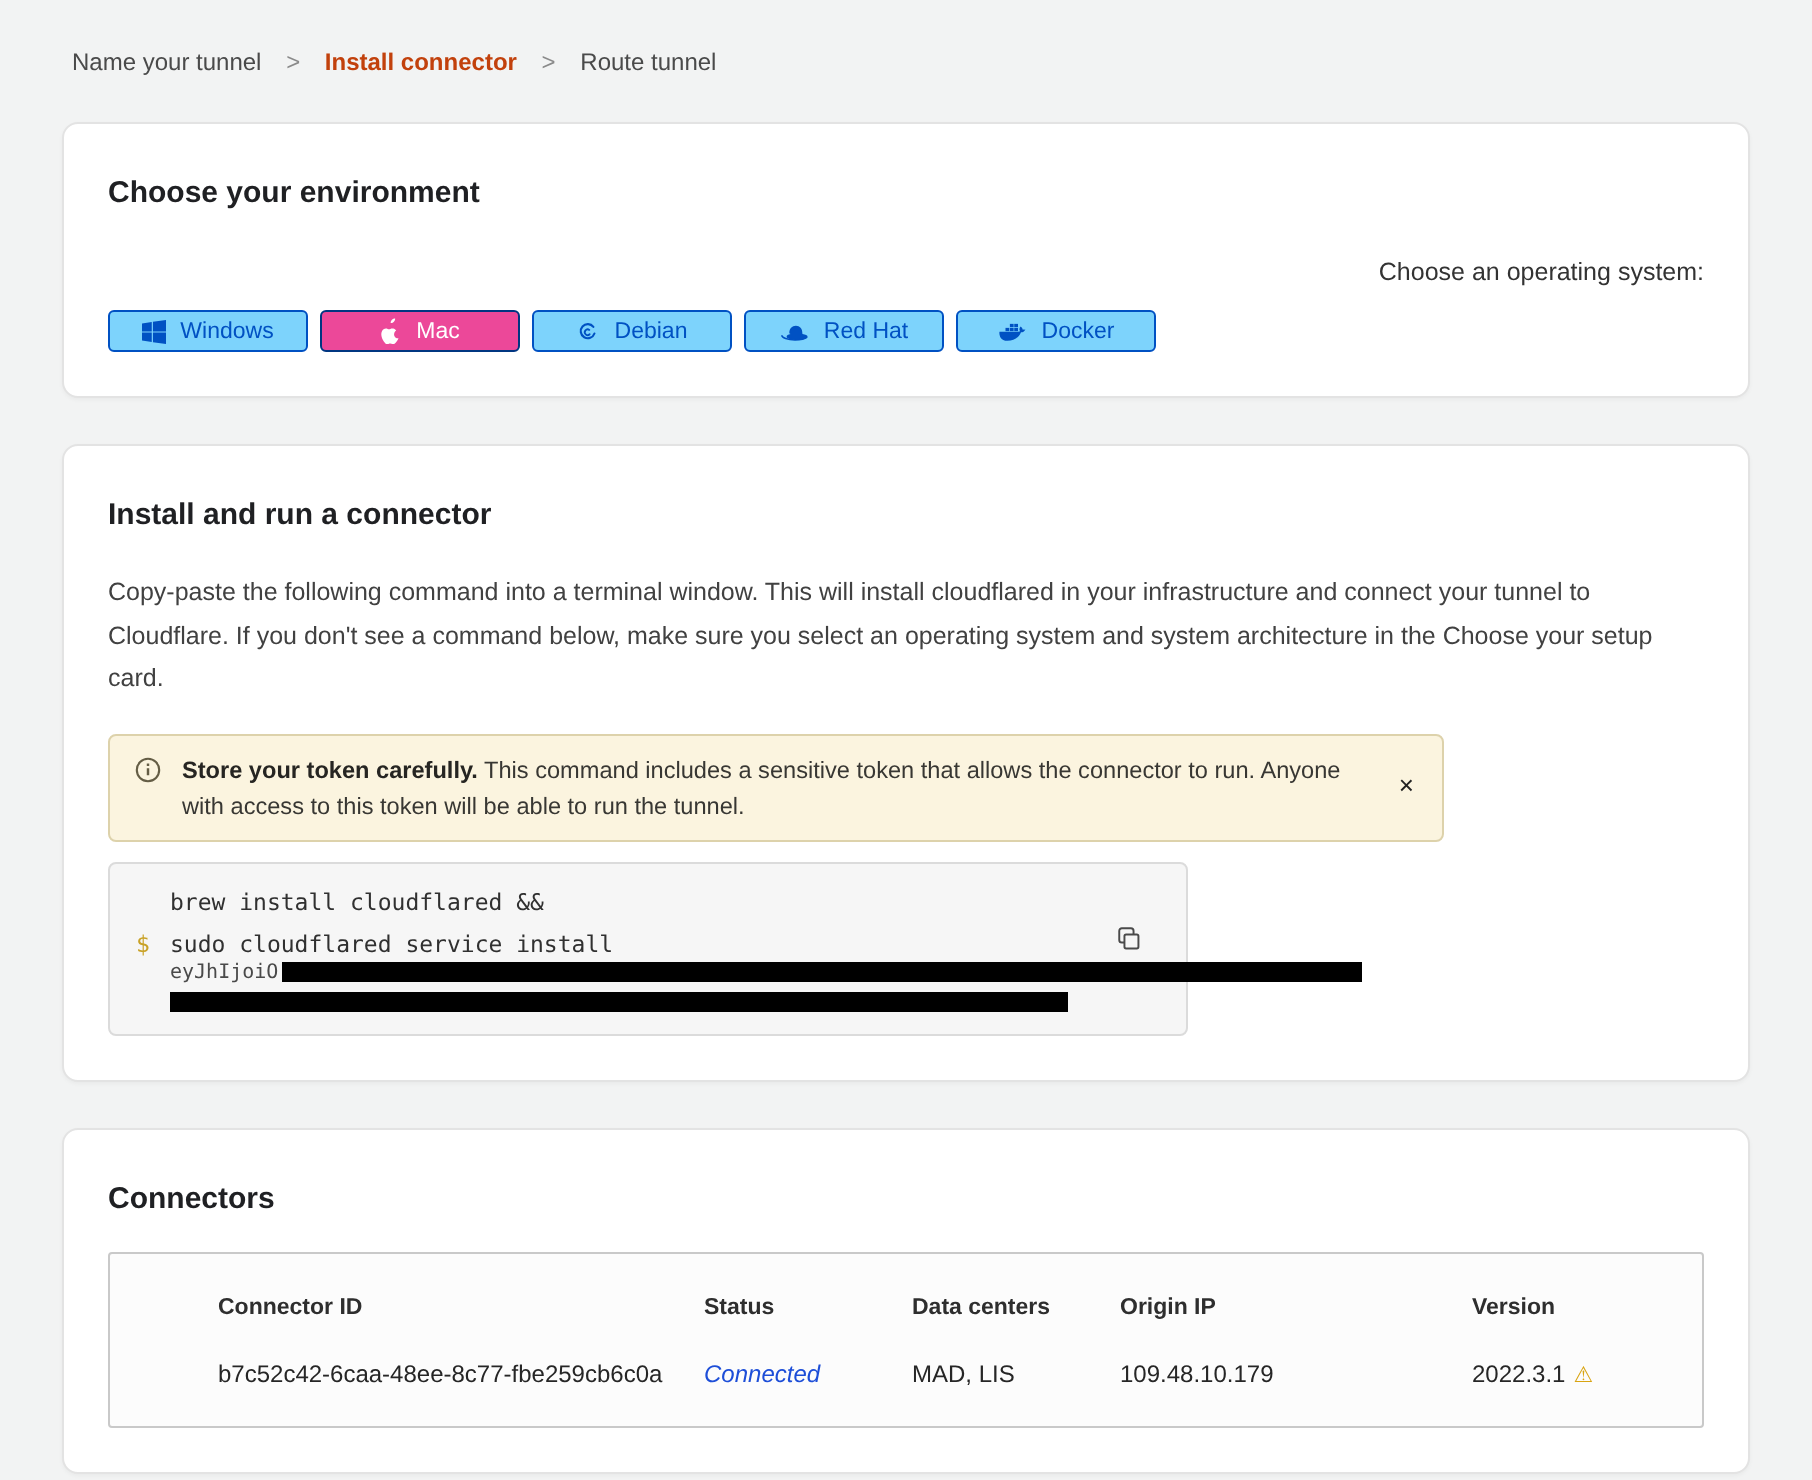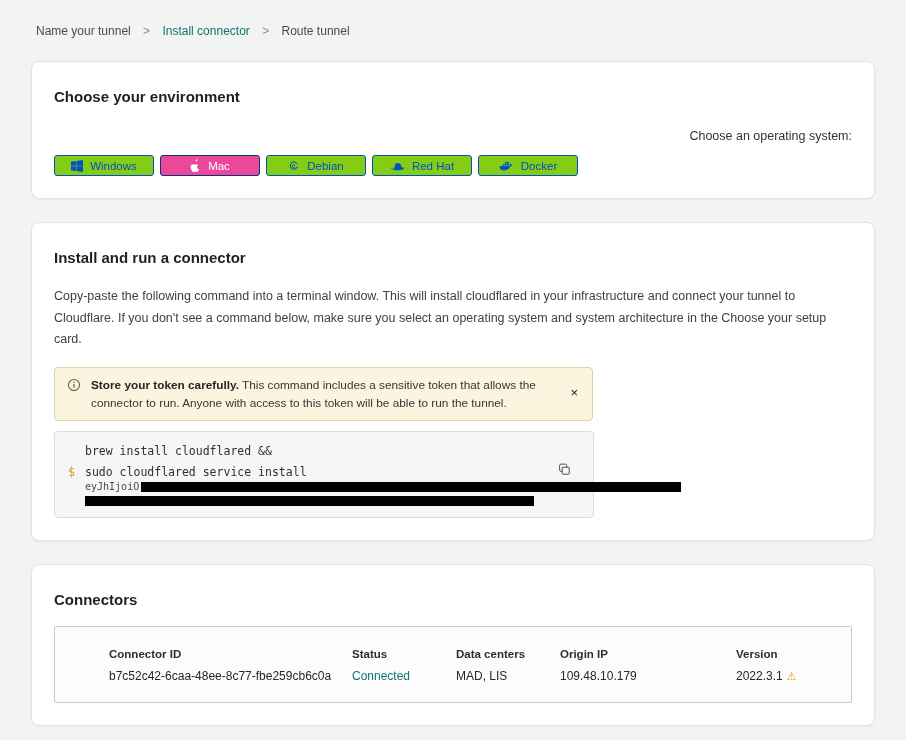--- a/index.html
+++ b/index.html
@@ -5,46 +5,46 @@
   html,body{margin:0;padding:0;}
   body{
     width:906px;height:740px;
     background:#f2f3f3;
     font-family:"Liberation Sans","DejaVu Sans",sans-serif;
     color:#222;
     overflow:hidden;
   }
   .breadcrumb{padding:24px 36px 0;font-size:12px;color:#4a4a4a;}
   .bc-item{cursor:pointer;}
-  .bc-item.active{font-weight:normal;color:#0f766e;}
+  .bc-item.active{font-weight:bold;color:#c2410c;}
   .bc-sep{margin:0 9px;color:#8a8a8a;}
   .card{
     background:#fff;
     border:1px solid #e3e3e3;
     border-radius:8px;
     margin:23px 31px 0;
     padding:26px 22px 22px;
     box-shadow:0 1px 2px rgba(0,0,0,.04);
   }
   .card-title{font-size:15px;font-weight:bold;color:#1f2023;margin:0;}
   
   .os-label{font-size:12.5px;color:#333;margin-top:24px;text-align:right;}
   .os-row{display:flex;gap:6px;margin-top:12px;}
   .os-btn{
     display:flex;align-items:center;justify-content:center;gap:7px;
     width:100px;height:21px;box-sizing:border-box;
-    background:#84cc16;border:1px solid #0051c3;border-radius:3px;
+    background:#7dd3fc;border:1px solid #0051c3;border-radius:3px;
     color:#0051c3;font-size:11.5px;font-family:inherit;cursor:pointer;padding:0;
   }
   .os-btn.selected{background:#ec4899;border-color:#003681;color:#fff;}
   .os-icon{display:flex;align-items:center;}
   
   .card-desc{font-size:12.5px;color:#414141;line-height:1.72;margin:20px 0 0;max-width:795px;}
   .warning{
-    display:flex;gap:10px;margin-top:16px;width:539px;box-sizing:border-box;
+    display:flex;gap:10px;margin-top:16px;width:668px;box-sizing:border-box;
     background:#fbf4df;border:1px solid #ddd2ab;border-radius:4px;
     padding:8px 10px 8px 12px;align-items:flex-start;
   }
   .warn-icon{margin-top:2px;display:flex;}
   .warning-text{flex:1;font-size:11.8px;line-height:1.55;color:#383733;}
   .warning-text strong{color:#262522;}
   .warning-close{
     background:none;border:none;cursor:pointer;padding:2px 4px;
     font-size:13px;color:#222;line-height:1;align-self:flex-start;margin-top:8px;
   }
@@ -63,25 +63,25 @@
   .bar1{width:540px;margin-left:2px;}
   .bar2{width:449px;}
   .bar-line{margin-top:2px;line-height:10px;}
   .copy-btn{
     position:absolute;right:20px;top:29px;background:none;border:none;cursor:pointer;padding:2px;
   }
   
   .connectors-table{
     margin-top:18px;border:1px solid #c9c9c9;border-radius:2px;background:#fcfcfc;
     padding:21px 12px 19px 54px;
-    display:grid;grid-template-columns:243px 104px 104px 176px 1fr;row-gap:9px;
+    display:grid;grid-template-columns:243px 104px 104px 176px 1fr;row-gap:20px;
   }
   .th{font-size:11.5px;font-weight:bold;color:#2e2e2e;}
   .td{font-size:12px;color:#262626;}
-  .status-connected{color:#0f766e;}
+  .status-connected{color:#1d4ed8;font-style:italic;}
   .version-warning{color:#d9a411;margin-left:4px;font-size:11px;}
 </style>
 </head>
 <body>
 
 <nav class="breadcrumb">
   <span class="bc-item">Name your tunnel</span>
   <span class="bc-sep">&gt;</span>
   <span class="bc-item active">Install connector</span>
   <span class="bc-sep">&gt;</span>

